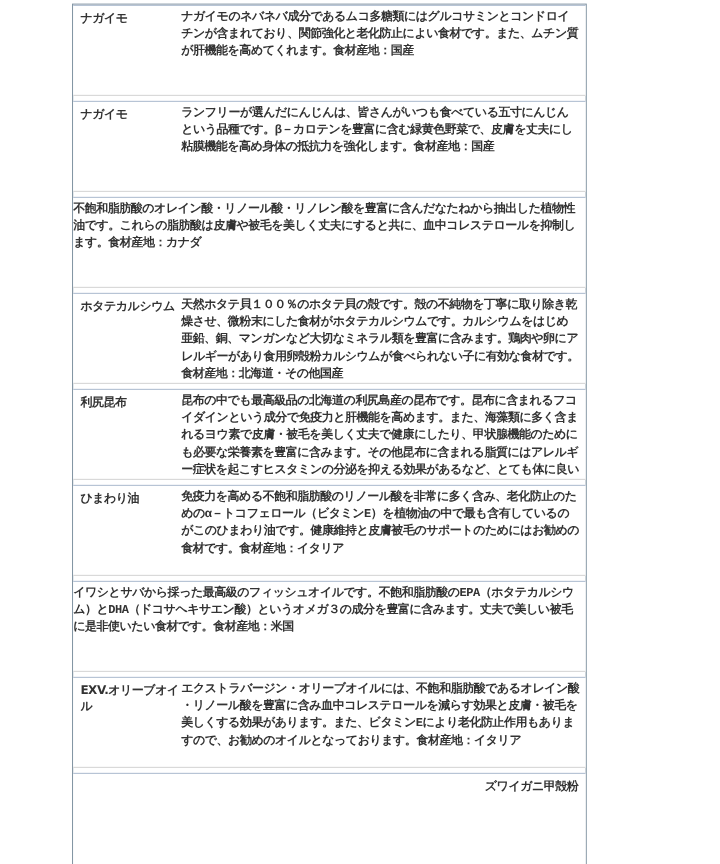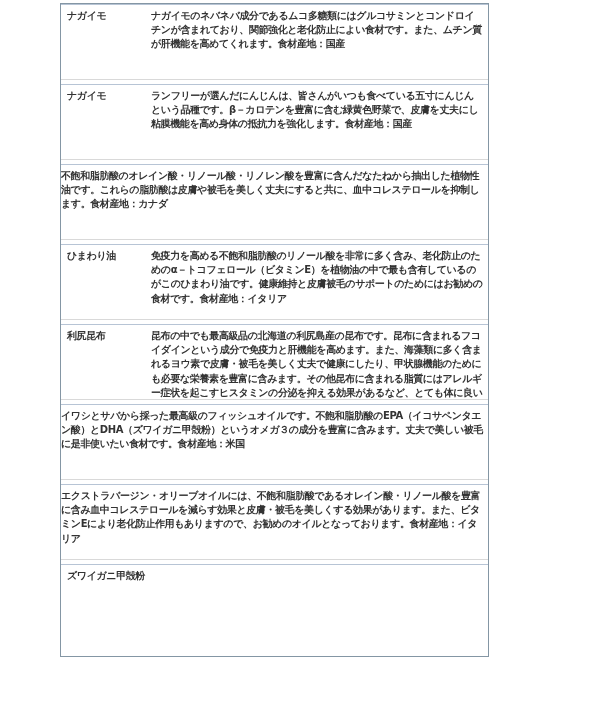--- a/index.html
+++ b/index.html
@@ -29,20 +29,21 @@
     height: 76px;
     margin-bottom: 4px;
     border-top: 1px solid #b7c4d5;
     border-bottom: 1px solid #d9d9d9;
     background: #ffffff;
     overflow: hidden;
   }
   .ing-row:last-child {
     margin-bottom: 16px;
     border-bottom: none;
+    justify-content: flex-end;
   }
   .cell-name {
     width: 90px;
     flex: 0 0 90px;
     box-sizing: border-box;
     padding: 4px 2px 0 6px;
     font-size: 10px;
     font-weight: bold;
     color: #333333;
     line-height: 14.2px;
@@ -54,20 +55,21 @@
     flex: 1 1 auto;
     box-sizing: border-box;
     padding: 4px 5px 0 0;
     font-size: 10px;
     font-weight: bold;
     color: #333333;
     line-height: 14.2px;
     letter-spacing: -0.4px;
     word-break: break-all;
     line-break: anywhere;
+    font-family: Liberation Mono, monospace;
   }
 </style>
 </head>
 <body>
 
 <div class="ingredient-table">
 
   <div class="ing-row">
     <div class="cell-name">ナガイモ</div>
     <div class="cell-desc">ナガイモのネバネバ成分であるムコ多糖類にはグルコサミンとコンドロイチンが含まれており、関節強化と老化防止によい食材です。また、ムチン質が肝機能を高めてくれます。食材産地：国産</div>
@@ -75,36 +77,41 @@
 
   <div class="ing-row">
     <div class="cell-name">ナガイモ</div>
     <div class="cell-desc">ランフリーが選んだにんじんは、皆さんがいつも食べている五寸にんじんという品種です。β－カロテンを豊富に含む緑黄色野菜で、皮膚を丈夫にし粘膜機能を高め身体の抵抗力を強化します。食材産地：国産</div>
   </div>
 
   <div class="ing-row">
     <div class="cell-desc">不飽和脂肪酸のオレイン酸・リノール酸・リノレン酸を豊富に含んだなたねから抽出した植物性油です。これらの脂肪酸は皮膚や被毛を美しく丈夫にすると共に、血中コレステロールを抑制します。食材産地：カナダ</div>
   </div>
 
-
   <div class="ing-row">
-    <div class="cell-name">ひまわり油</div>
-    <div class="cell-desc">免疫力を高める不飽和脂肪酸のリノール酸を非常に多く含み、老化防止のためのα－トコフェロール（ビタミンE）を植物油の中で最も含有しているのがこのひまわり油です。健康維持と皮膚被毛のサポートのためにはお勧めの食材です。食材産地：イタリア</div>
+    <div class="cell-name">ホタテカルシウム</div>
+    <div class="cell-desc">天然ホタテ貝１００％のホタテ貝の殻です。殻の不純物を丁寧に取り除き乾燥させ、微粉末にした食材がホタテカルシウムです。カルシウムをはじめ亜鉛、銅、マンガンなど大切なミネラル類を豊富に含みます。鶏肉や卵にアレルギーがあり食用卵殻粉カルシウムが食べられない子に有効な食材です。食材産地：北海道・その他国産</div>
   </div>
 
   <div class="ing-row">
     <div class="cell-name">利尻昆布</div>
     <div class="cell-desc">昆布の中でも最高級品の北海道の利尻島産の昆布です。昆布に含まれるフコイダインという成分で免疫力と肝機能を高めます。また、海藻類に多く含まれるヨウ素で皮膚・被毛を美しく丈夫で健康にしたり、甲状腺機能のためにも必要な栄養素を豊富に含みます。その他昆布に含まれる脂質にはアレルギー症状を起こすヒスタミンの分泌を抑える効果があるなど、とても体に良い健康食材です。食材産地：北海道利尻島</div>
   </div>
 
   <div class="ing-row">
-    <div class="cell-desc">イワシとサバから採った最高級のフィッシュオイルです。不飽和脂肪酸のEPA（イコサペンタエン酸）とDHA（ズワイガニ甲殻粉）というオメガ３の成分を豊富に含みます。丈夫で美しい被毛に是非使いたい食材です。食材産地：米国</div>
+    <div class="cell-name">ひまわり油</div>
+    <div class="cell-desc">免疫力を高める不飽和脂肪酸のリノール酸を非常に多く含み、老化防止のためのα－トコフェロール（ビタミンE）を植物油の中で最も含有しているのがこのひまわり油です。健康維持と皮膚被毛のサポートのためにはお勧めの食材です。食材産地：イタリア</div>
   </div>
 
   <div class="ing-row">
+    <div class="cell-desc">イワシとサバから採った最高級のフィッシュオイルです。不飽和脂肪酸のEPA（ホタテカルシウム）とDHA（ドコサヘキサエン酸）というオメガ３の成分を豊富に含みます。丈夫で美しい被毛に是非使いたい食材です。食材産地：米国</div>
+  </div>
+
+  <div class="ing-row">
+    <div class="cell-name">EXV.オリーブオイル</div>
     <div class="cell-desc">エクストラバージン・オリーブオイルには、不飽和脂肪酸であるオレイン酸・リノール酸を豊富に含み血中コレステロールを減らす効果と皮膚・被毛を美しくする効果があります。また、ビタミンEにより老化防止作用もありますので、お勧めのオイルとなっております。食材産地：イタリア</div>
   </div>
 
   <div class="ing-row">
     <div class="cell-name">ズワイガニ甲殻粉</div>
   </div>
 
 </div>
 
 </body></html>

